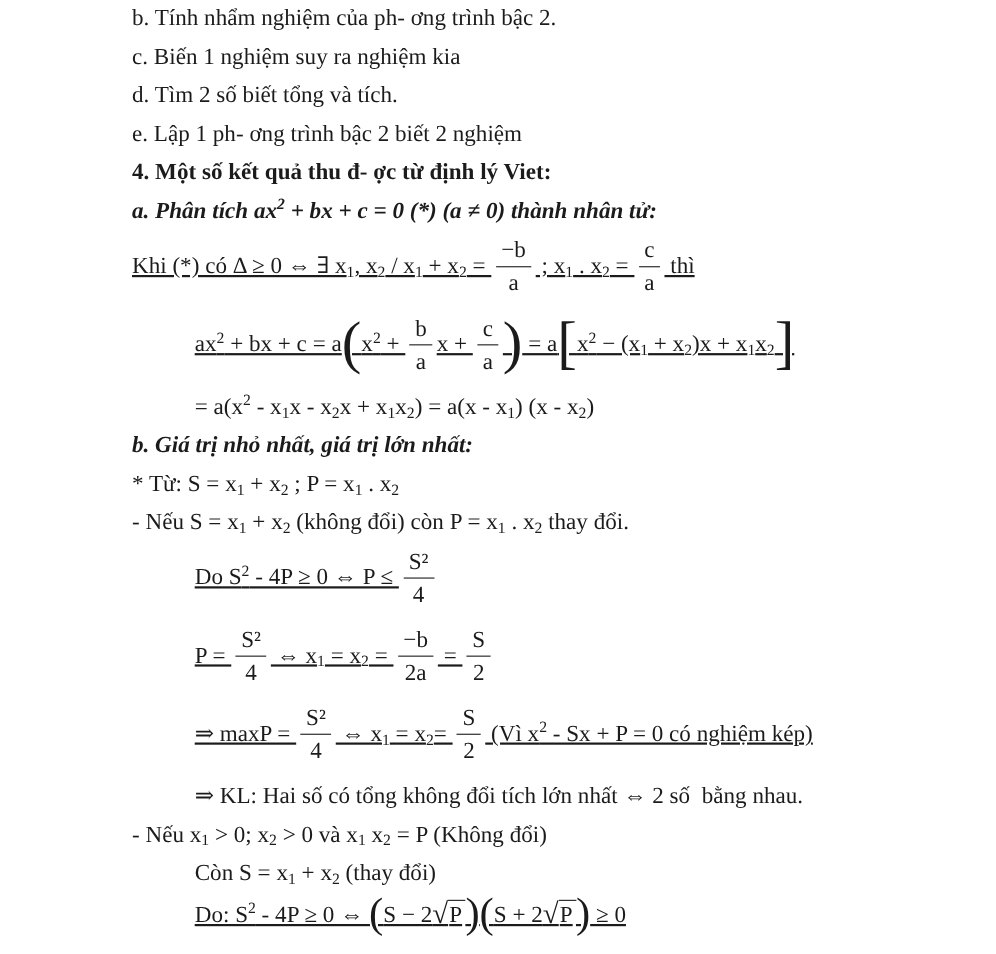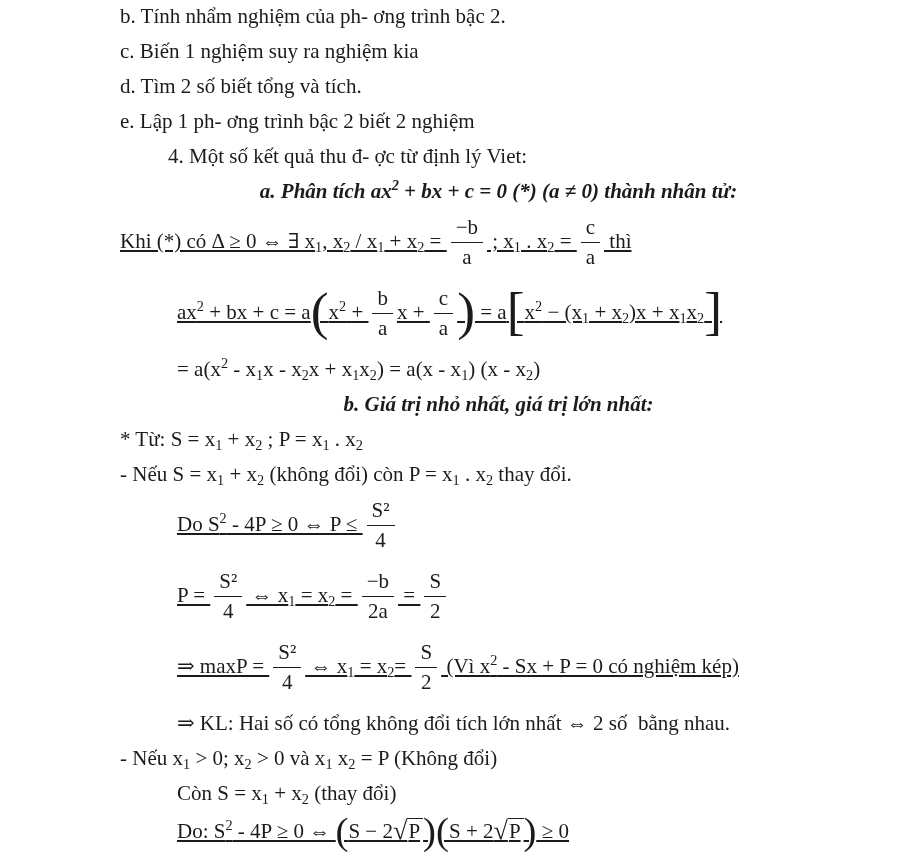--- a/index.html
+++ b/index.html
@@ -23,22 +23,22 @@
   .line {
     margin: 0 0 8px 0;
     line-height: 27px;
   }
   .line.tall {
     margin-top: 9px;
     margin-bottom: 12px;
     text-decoration: underline;
   }
   .ind1 { padding-left: 57px; }
-  .bold { font-weight: normal; margin-left: 48px; }
-  .bold-italic { font-weight: bold; font-style: italic; text-align: center; }
+  .bold { font-weight: bold; }
+  .bold-italic { font-weight: bold; font-style: italic; }
   sub, sup {
     font-size: 68%;
     line-height: 0;
   }
   sub { vertical-align: -0.25em; }
   sup { vertical-align: 0.55em; }
   .frac {
     display: inline-block;
     vertical-align: middle;
     text-align: center;

